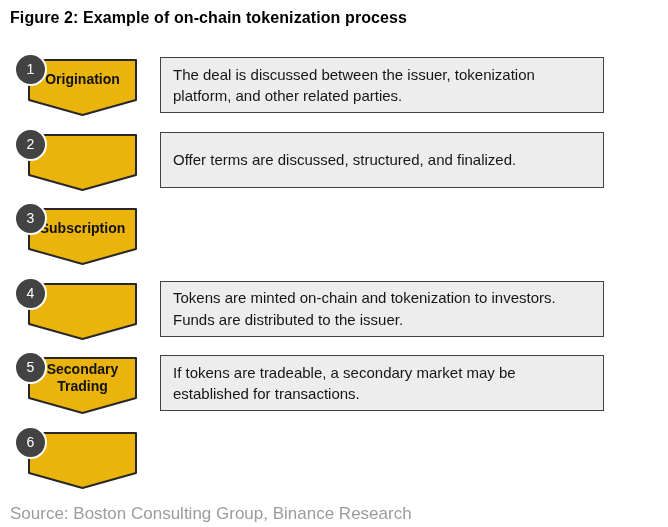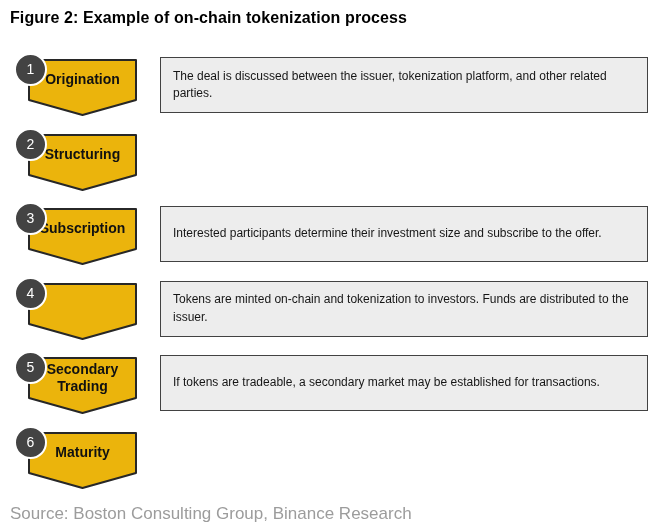--- a/index.html
+++ b/index.html
@@ -50,26 +50,26 @@
     position:absolute;left:28px;top:6px;
     width:109px;height:41px;
     display:flex;align-items:center;justify-content:center;
     text-align:center;
     font-size:14px;font-weight:700;color:#111;
     line-height:1.2;z-index:2;
     padding:0 4px;box-sizing:border-box;
   }
   .desc{
     position:absolute;left:160px;top:4px;
-    width:488px;height:56px;box-sizing:border-box;
+    width:444px;height:56px;box-sizing:border-box;
     background:var(--box-bg);
     border:1.5px solid var(--box-border);
     display:flex;align-items:center;
     padding:12px 12px;
-    font-size:12px;color:var(--text-dark);
+    font-size:15px;color:var(--text-dark);
     line-height:1.42;
   }
   .source{
     position:absolute;left:10px;top:504px;
     font-size:17px;color:var(--source-text);
   }
 </style>
 </head>
 <body>
 
@@ -88,32 +88,31 @@
       <div class="desc">
           <span>The deal is discussed between the issuer, tokenization platform, and other related parties.</span>
         </div>
     </div>
 
     <div class="step">
       <div class="badge">2</div>
       <svg class="arrow" viewBox="0 0 109 57" preserveAspectRatio="none">
           <polygon points="1,1 108,1 108,41 54.5,56 1,41"></polygon>
         </svg>
-      <div class="step-label">Structuring</div>
+      <div class="desc">
+          <span>Offer terms are discussed, structured, and finalized.</span>
+        </div>
     </div>
 
     <div class="step">
       <div class="badge">3</div>
       <svg class="arrow" viewBox="0 0 109 57" preserveAspectRatio="none">
           <polygon points="1,1 108,1 108,41 54.5,56 1,41"></polygon>
         </svg>
       <div class="step-label">Subscription</div>
-      <div class="desc">
-          <span>Interested participants determine their investment size and subscribe to the offer.</span>
-        </div>
     </div>
 
     <div class="step">
       <div class="badge">4</div>
       <svg class="arrow" viewBox="0 0 109 57" preserveAspectRatio="none">
           <polygon points="1,1 108,1 108,41 54.5,56 1,41"></polygon>
         </svg>
       <div class="desc">
           <span>Tokens are minted on-chain and tokenization to investors. Funds are distributed to the issuer.</span>
         </div>
@@ -128,20 +127,19 @@
       <div class="desc">
           <span>If tokens are tradeable, a secondary market may be established for transactions.</span>
         </div>
     </div>
 
     <div class="step">
       <div class="badge">6</div>
       <svg class="arrow" viewBox="0 0 109 57" preserveAspectRatio="none">
           <polygon points="1,1 108,1 108,41 54.5,56 1,41"></polygon>
         </svg>
-      <div class="step-label">Maturity</div>
     </div>
 
   </div>
 
   <div class="source">Source: Boston Consulting Group, Binance Research</div>
 
 </div>
 
 </body></html>

